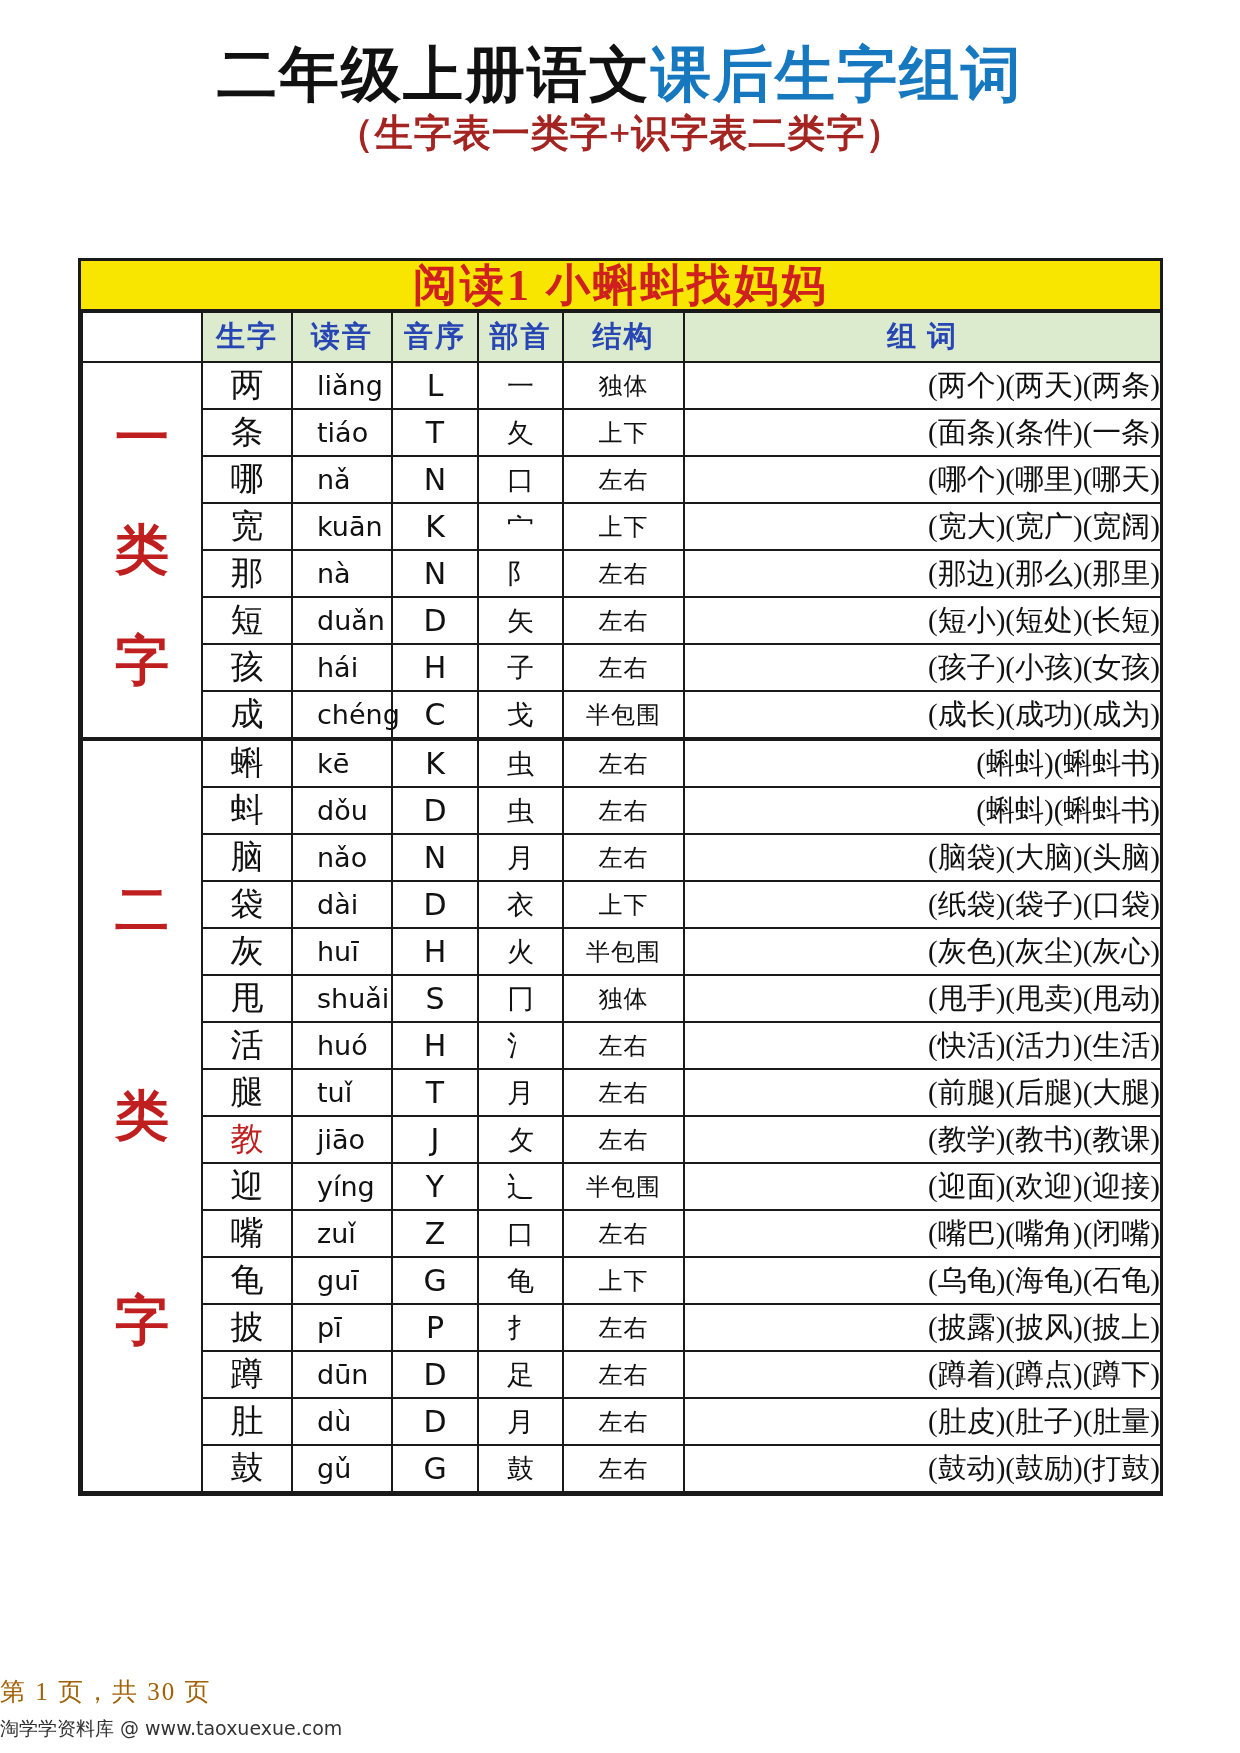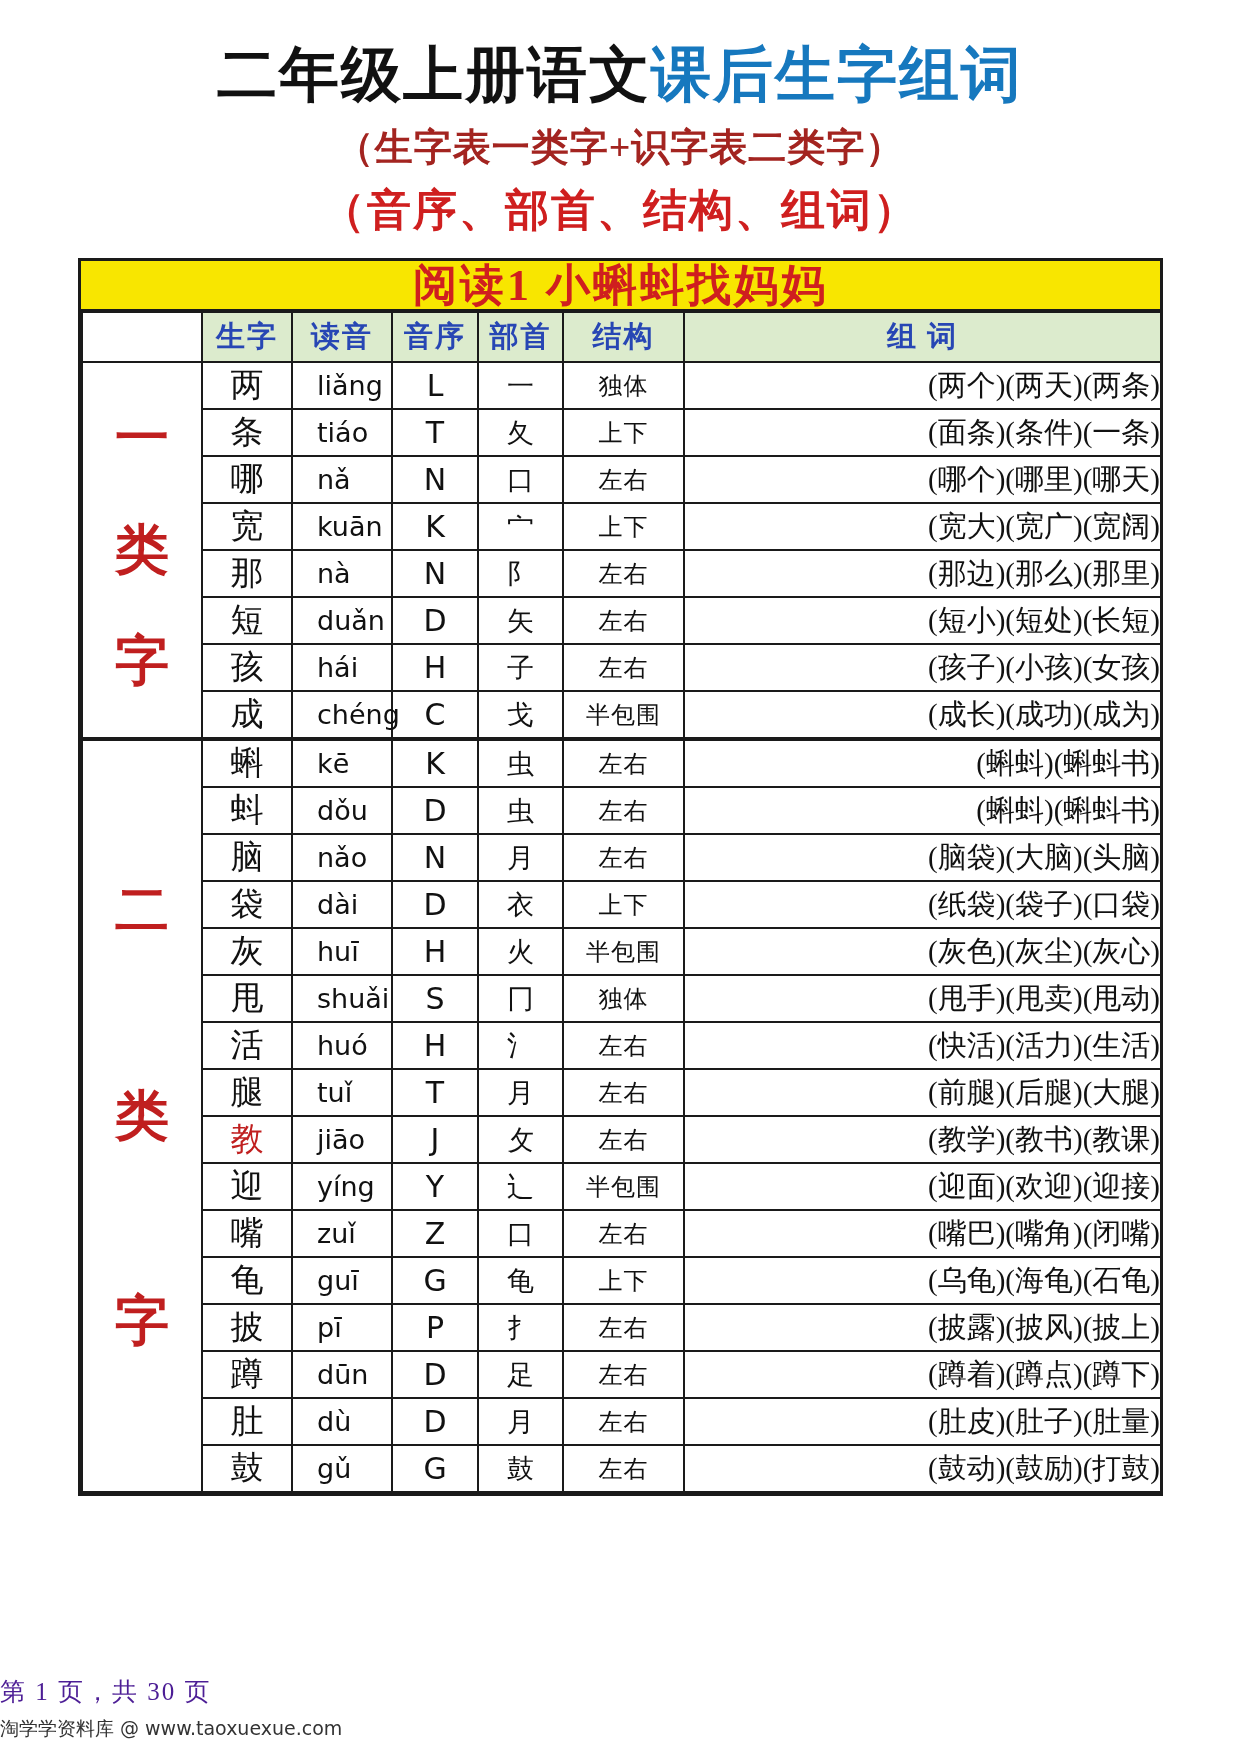--- a/index.html
+++ b/index.html
@@ -25,21 +25,21 @@
   }
   .page{width:1240px;height:1753px;position:relative;}
   header{ text-align:center; padding-top:42px; }
   h1.title{
     font-size:60px; font-weight:bold; letter-spacing:2px;
     line-height:1.1; color:#111;
     font-family:"Liberation Serif", serif;
   }
   h1.title .blue{ color:var(--title-blue); }
   .sub1{
-    margin-top:14px;
+    margin-top:0;
     font-size:38px; font-weight:bold;
     color:var(--subtitle-dark-red);
     letter-spacing:1px;
   }
   .sub2{
     margin-top:8px;
     font-size:44px; font-weight:bold;
     color:var(--subtitle-red);
     letter-spacing:2px;
   }
@@ -90,38 +90,37 @@
   }
   td.initial-cell{
     font-family:"DejaVu Sans", sans-serif; font-size:30px;
   }
   td.radical-cell{ font-size:27px; }
   td.structure-cell{ font-size:24px; letter-spacing:1px;font-family:Liberation Serif, serif; }
   td.words-cell{ text-align:right; padding-left:6px; font-size:29px;margin-top:13px; }
   tr.section-divider td{ border-top:4px solid var(--border-dark); }
   .page-info{
     position:absolute; left:0; width:1240px; top:1675px;
-    font-size:25px; letter-spacing:2px; color:#4c1d95;
+    font-size:25px; letter-spacing:2px; color:#a16207;
     font-family:"Liberation Serif", serif;
   }
   .site-info{
     position:absolute; left:0; width:1240px; top:1716px;
     font-size:19px; color:#333;
     font-family:"DejaVu Sans", sans-serif;
   }
 </style>
 </head>
 <body>
 
 <div class="page">
 
   <header>
     <h1 class="title"><span>二年级上册语文</span><span class="blue">课后生字组词</span></h1>
     <div class="sub1">（生字表一类字+识字表二类字）</div>
-    <div class="sub2">（音序、部首、结构、组词）</div>
   </header>
 
   <div class="sheet">
     <div class="banner">阅读1  小蝌蚪找妈妈</div>
     <table>
       <colgroup>
         <col class="c-cat">
           <col class="c-char">
           <col class="c-pinyin">
         <col class="c-initial">

